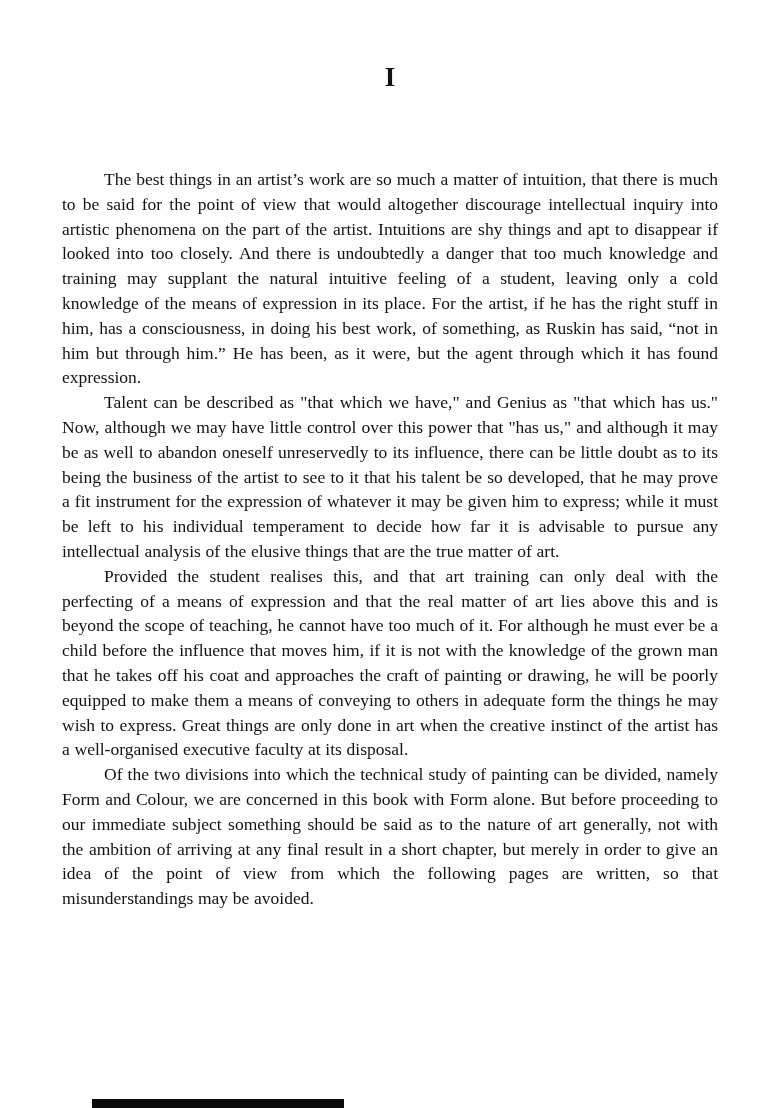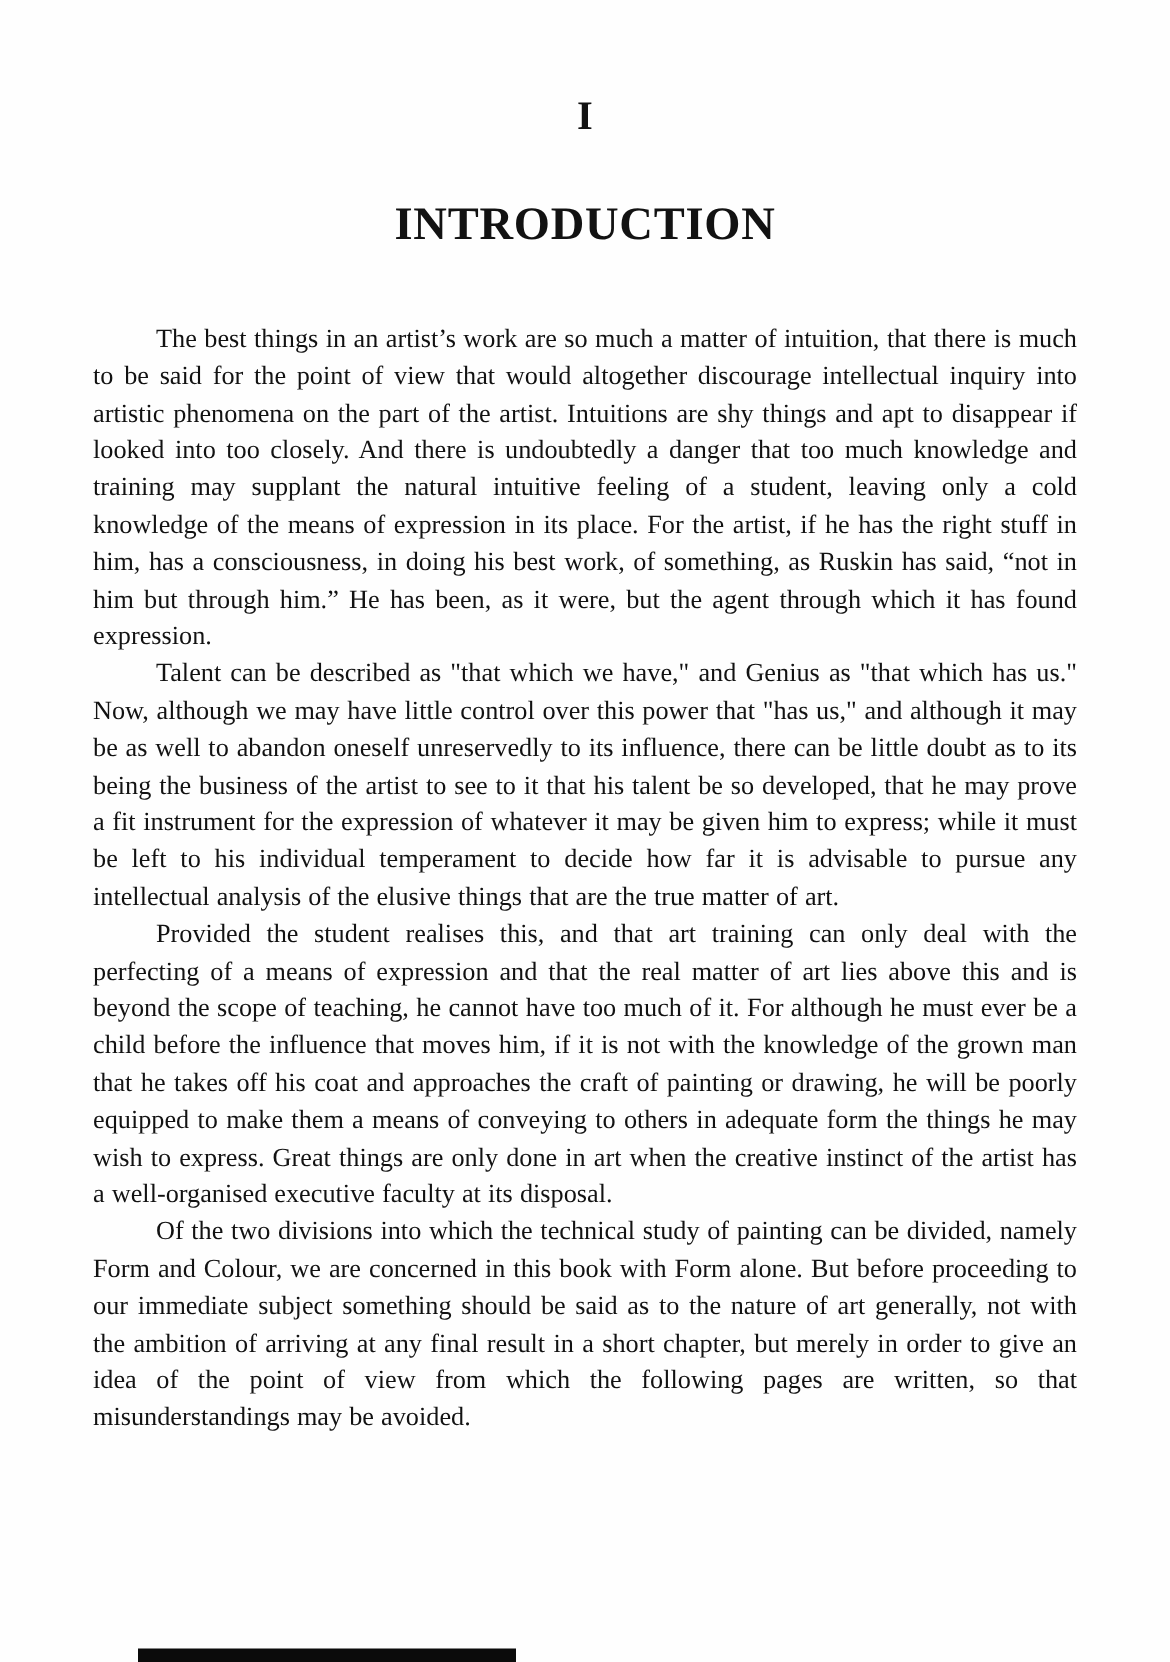--- a/index.html
+++ b/index.html
@@ -26,21 +26,21 @@
     margin: 22px 0 0 0;
   }
   .chapter-title {
     text-align: center;
     font-size: 31px;
     font-weight: bold;
     letter-spacing: 0.5px;
     margin: 38px 0 0 0;
   }
   .body-text {
-    margin-top: 46px;
+    margin-top: 74px;
   }
   .body-text p {
     margin: 0;
     text-align: justify;
     text-indent: 2.4em;
     font-size: 17.5px;
     line-height: 24.8px;
     word-spacing: 0.02em;
   }
   .scan-artifact {
@@ -52,21 +52,20 @@
     background: #0b0b0b;
   }
 </style>
 </head>
 <body>
 
 <div class="page">
 
   <div class="chapter-number">I</div>
 
-  <h1 class="chapter-title">INTRODUCTION</h1>
 
   <div class="body-text">
     <p>The best things in an artist’s work are so much a matter of intuition, that there is much to be said for the point of view that would altogether discourage intellectual inquiry into artistic phenomena on the part of the artist. Intuitions are shy things and apt to disappear if looked into too closely. And there is undoubtedly a danger that too much knowledge and training may supplant the natural intuitive feeling of a student, leaving only a cold knowledge of the means of expression in its place. For the artist, if he has the right stuff in him, has a consciousness, in doing his best work, of something, as Ruskin has said, “not in him but through him.” He has been, as it were, but the agent through which it has found expression.</p>
     <p>Talent can be described as "that which we have," and Genius as "that which has us." Now, although we may have little control over this power that "has us," and although it may be as well to abandon oneself unreservedly to its influence, there can be little doubt as to its being the business of the artist to see to it that his talent be so developed, that he may prove a fit instrument for the expression of whatever it may be given him to express; while it must be left to his individual temperament to decide how far it is advisable to pursue any intellectual analysis of the elusive things that are the true matter of art.</p>
     <p>Provided the student realises this, and that art training can only deal with the perfecting of a means of expression and that the real matter of art lies above this and is beyond the scope of teaching, he cannot have too much of it. For although he must ever be a child before the influence that moves him, if it is not with the knowledge of the grown man that he takes off his coat and approaches the craft of painting or drawing, he will be poorly equipped to make them a means of conveying to others in adequate form the things he may wish to express. Great things are only done in art when the creative instinct of the artist has a well-organised executive faculty at its disposal.</p>
     <p>Of the two divisions into which the technical study of painting can be divided, namely Form and Colour, we are concerned in this book with Form alone. But before proceeding to our immediate subject something should be said as to the nature of art generally, not with the ambition of arriving at any final result in a short chapter, but merely in order to give an idea of the point of view from which the following pages are written, so that misunderstandings may be avoided.</p>
   </div>
 
   <div class="scan-artifact"></div>
 

